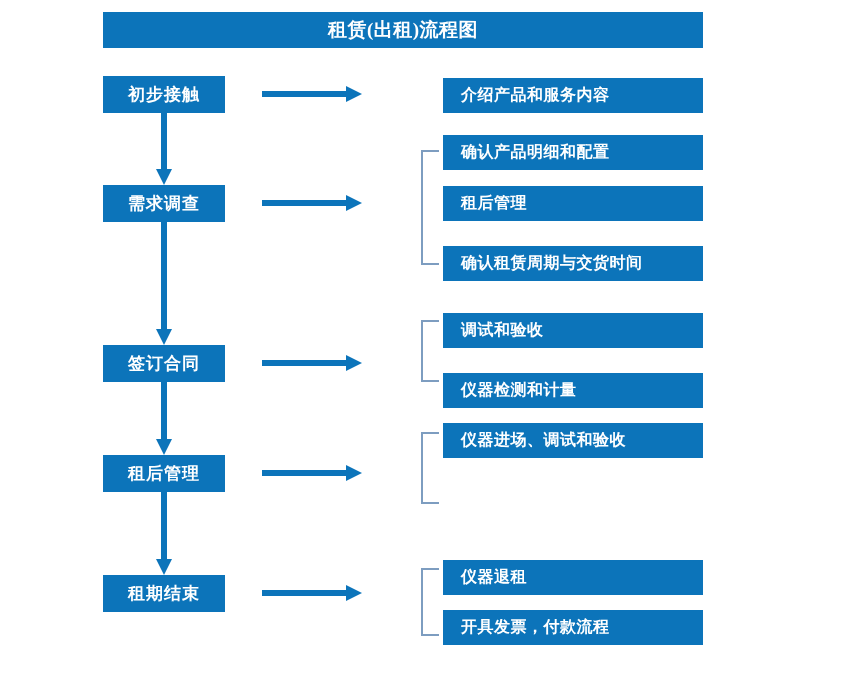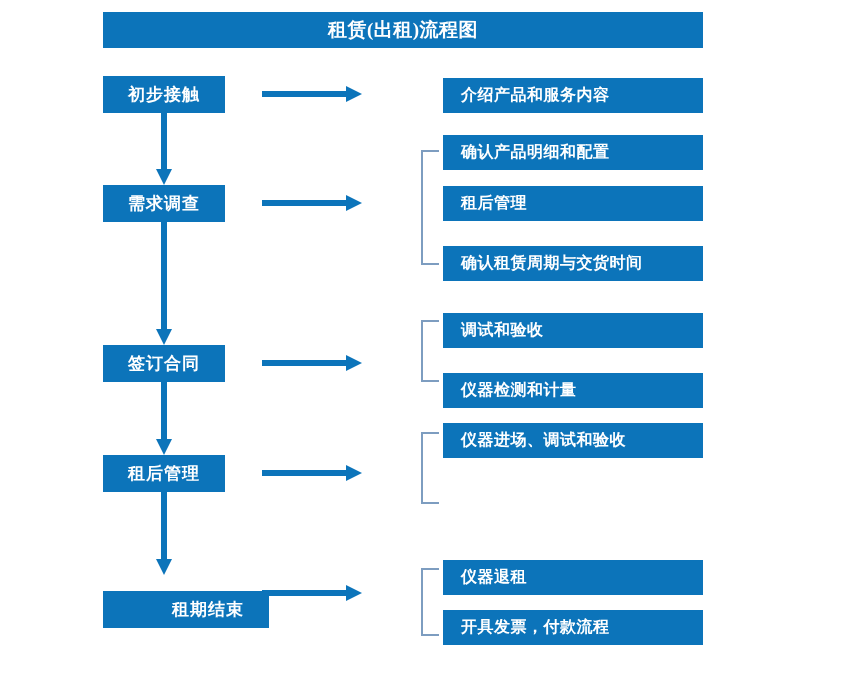--- a/index.html
+++ b/index.html
@@ -109,21 +109,21 @@
   </div>
 
   <div class="stage-box" style="left:103px; top:345px;">
     <span>签订合同</span>
   </div>
 
   <div class="stage-box" style="left:103px; top:455px;justify-content:center;">
     <span>租后管理</span>
   </div>
 
-  <div class="stage-box" style="left:103px; top:591px;padding-left:44px;">
+  <div class="stage-box" style="left:103px; top:575px;">
     <span>租期结束</span>
   </div>
 
   <div class="arrow-v" style="left:155px; top:113px; height:72px;">
     <svg width="18" height="72" viewBox="0 0 18 72">
       <rect x="6" y="0" width="6" height="58" fill="#0c74ba"></rect>
       <polygon points="9,72 1,56 17,56" fill="#0c74ba"></polygon>
     </svg>
   </div>
 

